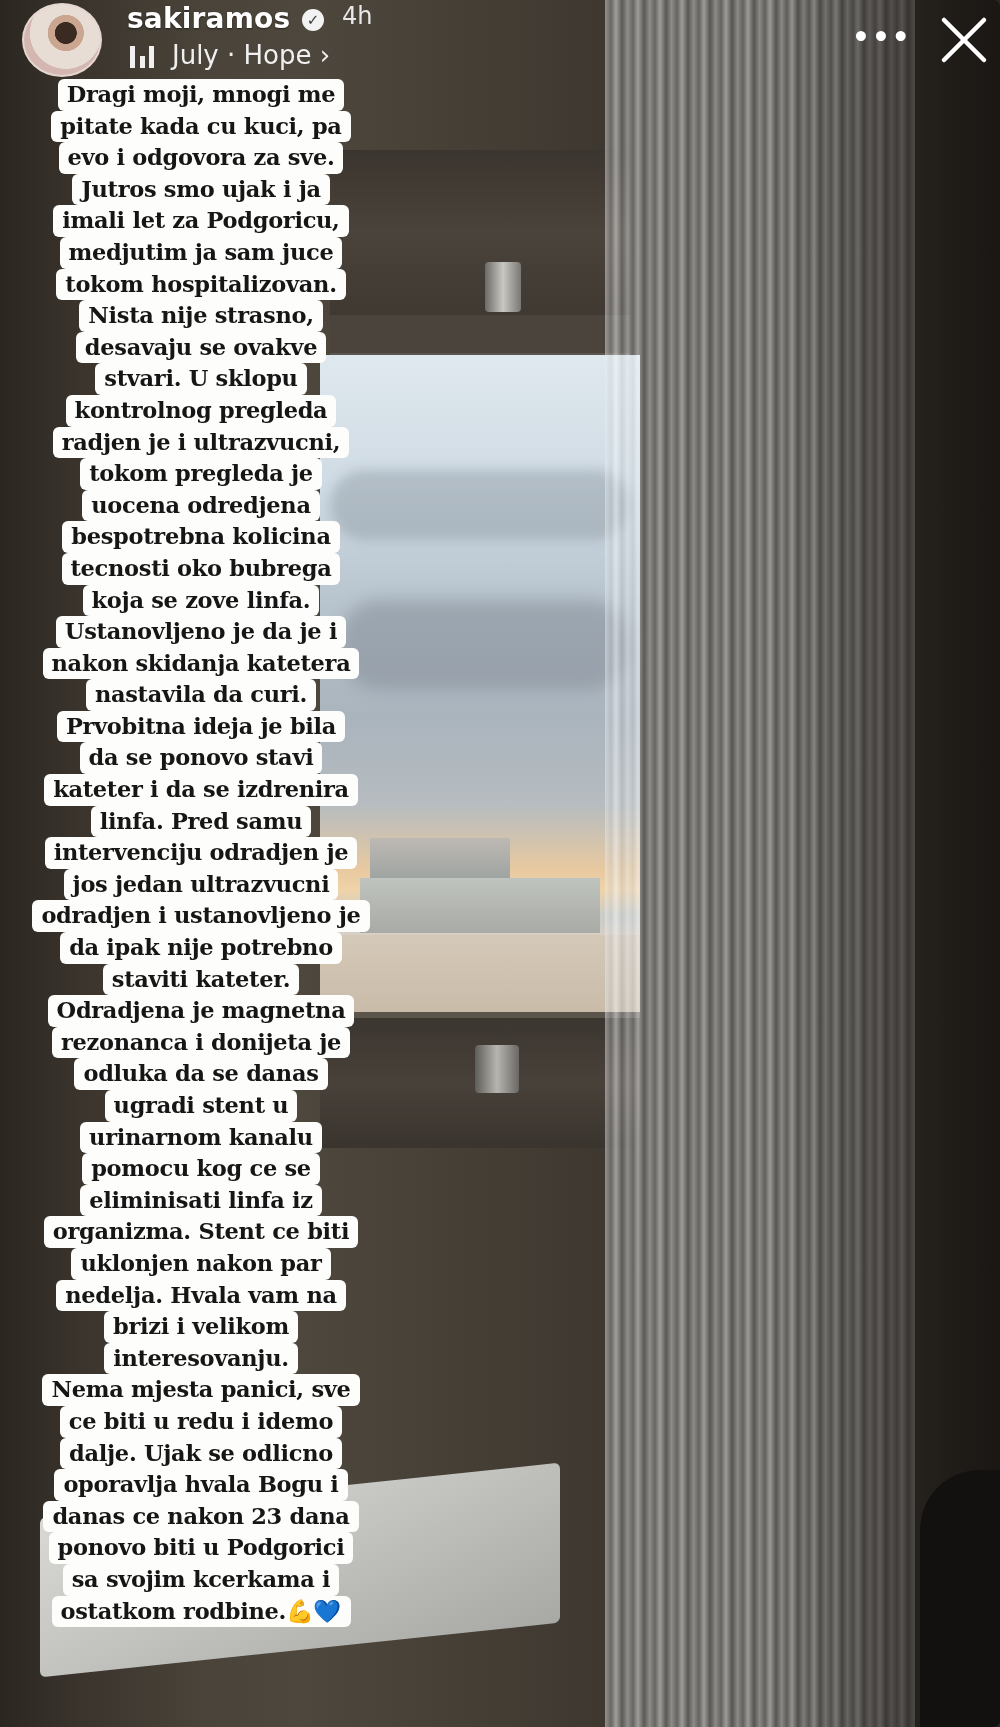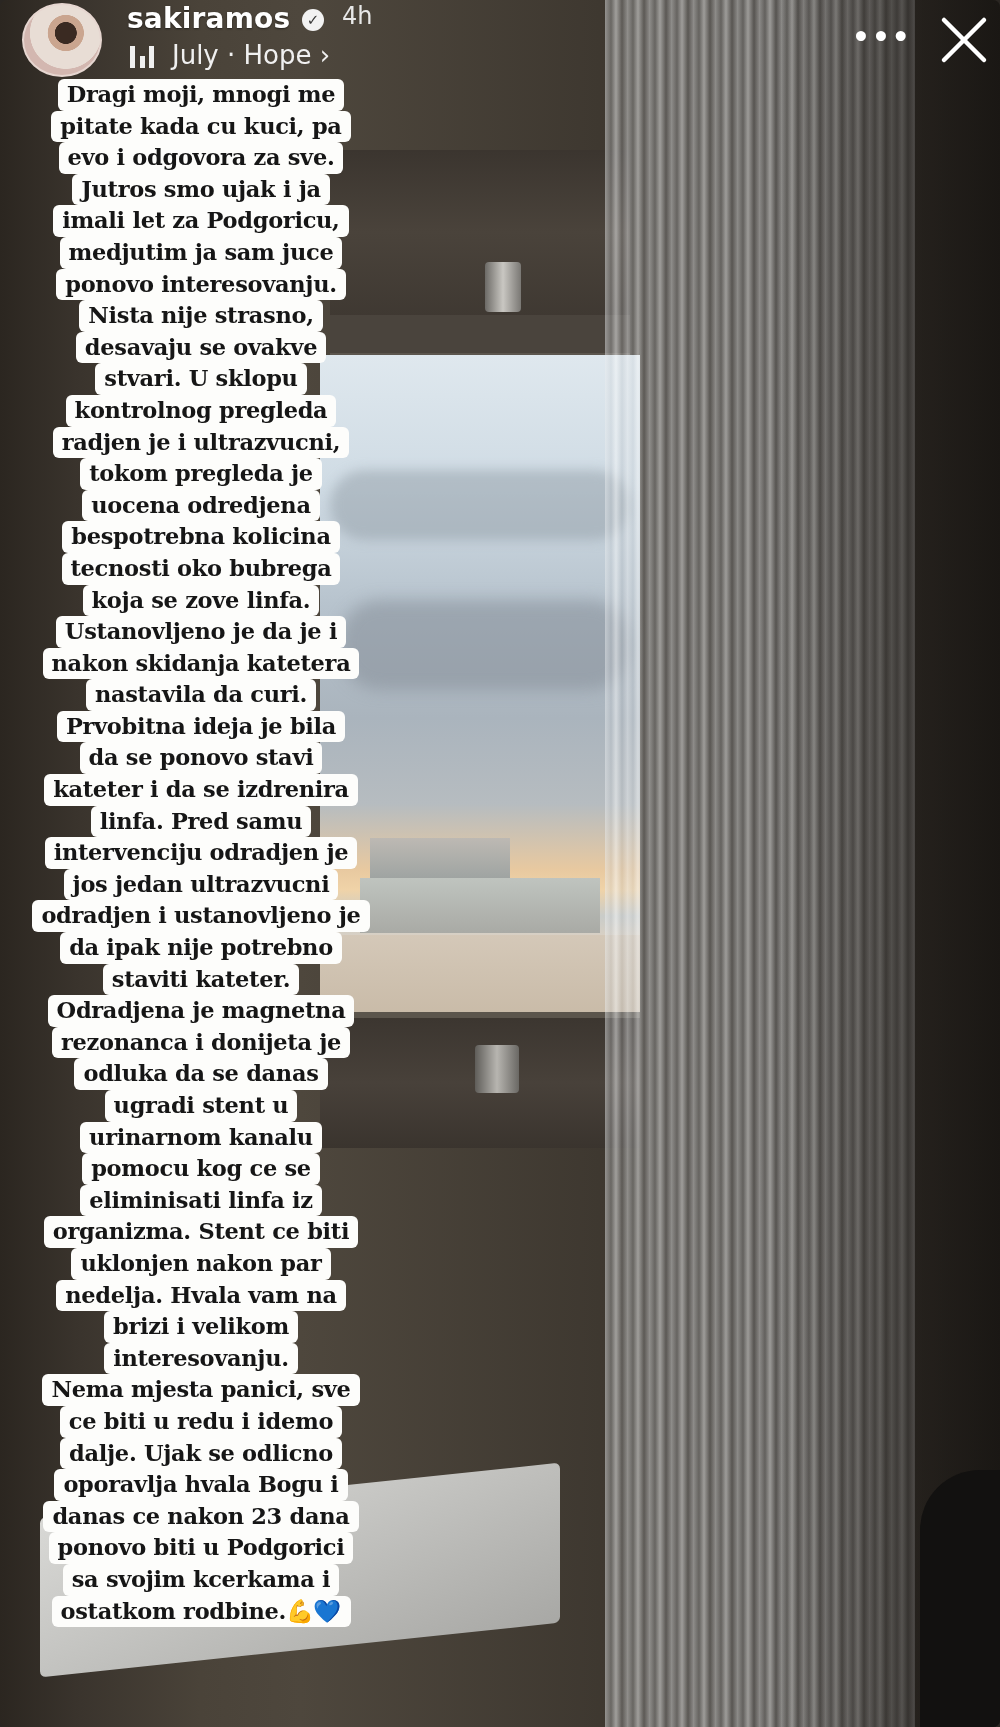--- a/index.html
+++ b/index.html
@@ -98,21 +98,21 @@
       <div class="line">
         <span>Jutros smo ujak i ja</span>
       </div>
       <div class="line">
         <span>imali let za  Podgoricu,</span>
       </div>
       <div class="line">
         <span>medjutim ja sam juce</span>
       </div>
       <div class="line">
-        <span>ponovo interesovanju.</span>
+        <span>tokom hospitalizovan.</span>
       </div>
       <div class="line">
         <span>Nista nije strasno,</span>
       </div>
       <div class="line">
         <span>desavaju se ovakve</span>
       </div>
       <div class="line">
         <span>stvari. U sklopu</span>
       </div>

